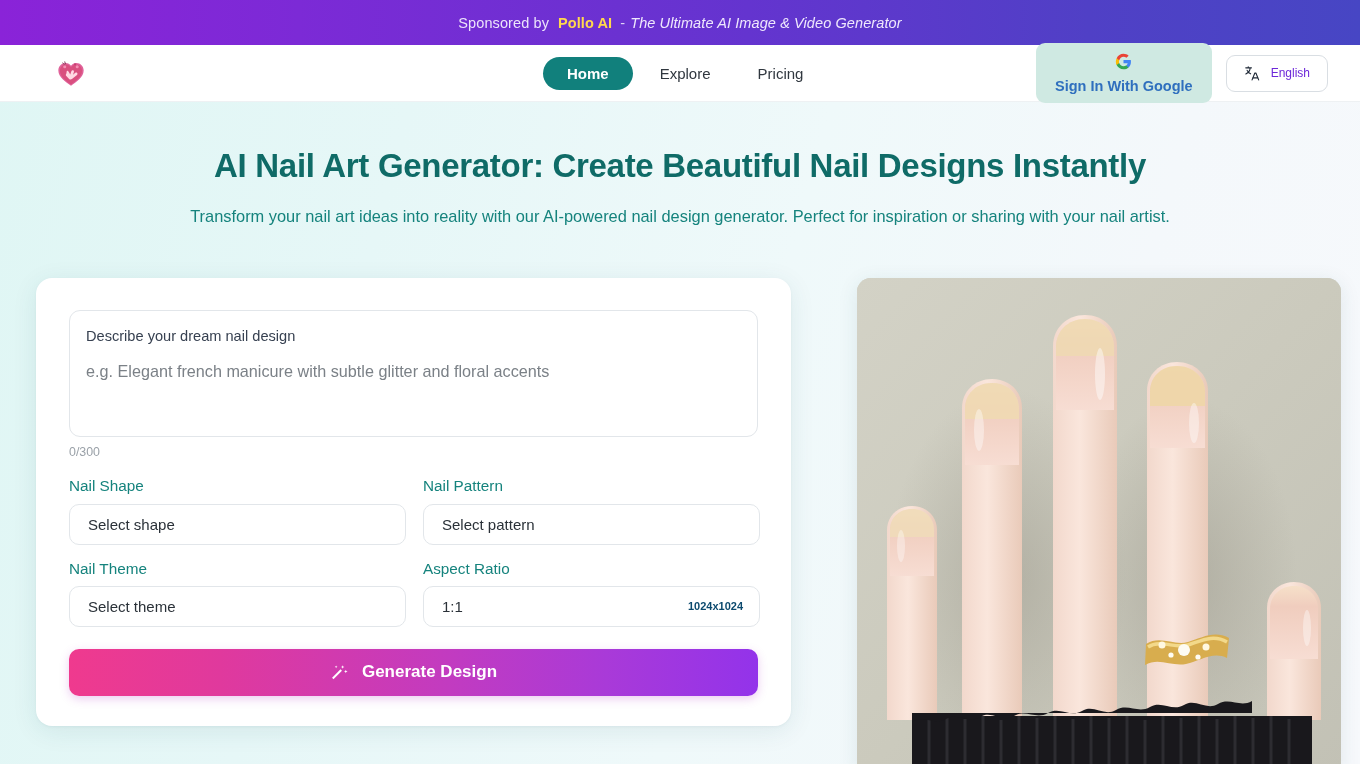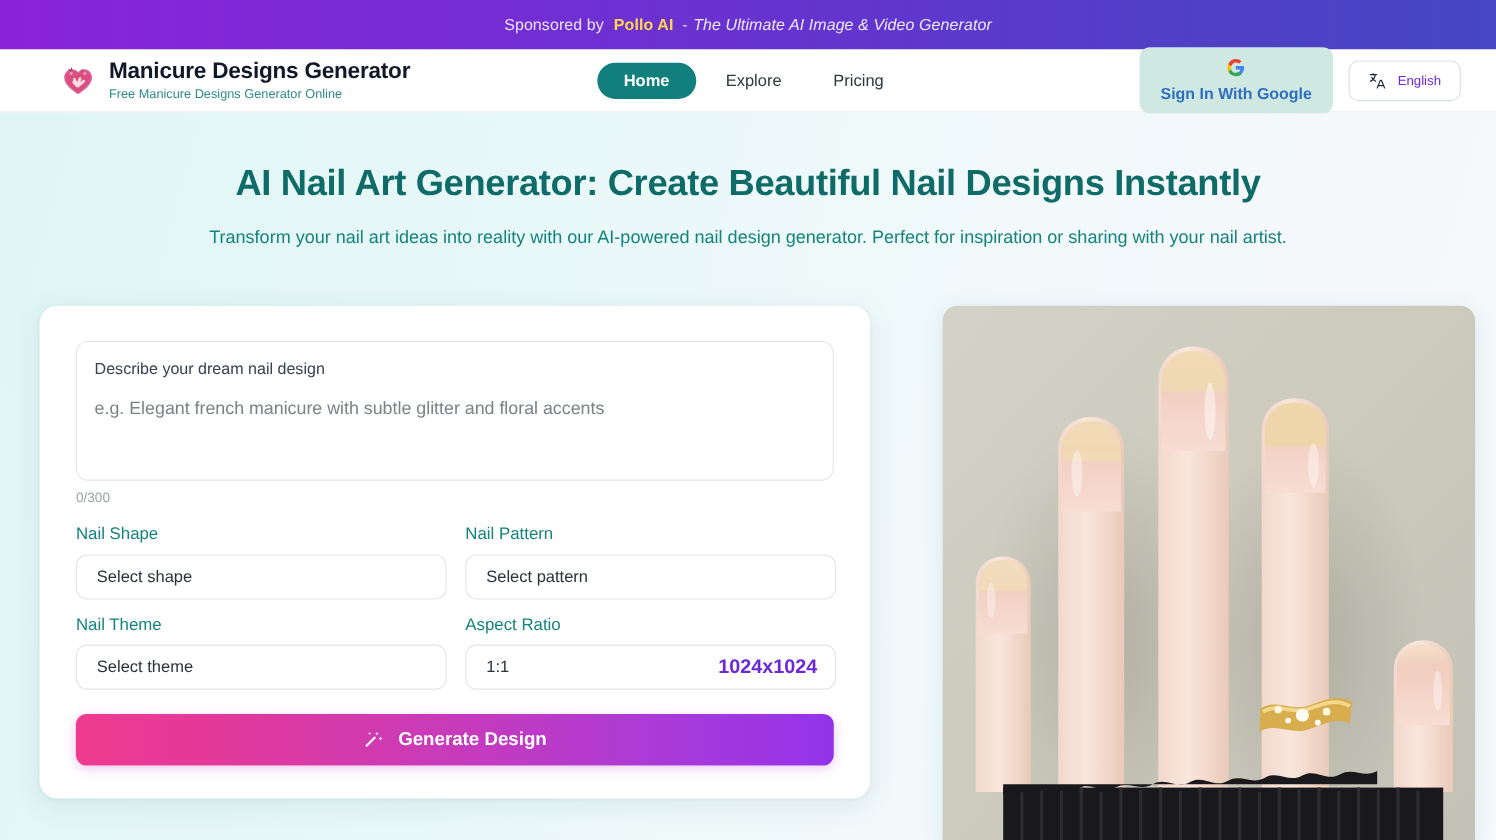--- a/index.html
+++ b/index.html
@@ -205,21 +205,21 @@
     border-radius: 10px;
     height: 41px;
     display: flex;
     align-items: center;
     justify-content: space-between;
     padding: 0 16px 0 18px;
     background: #fff;
     cursor: pointer;
   }
   .select-value { font-size: 15px; color: #2a3138; line-height: 1; }
-  .select-hint { font-size: 18px; color: #6d28d9; font-weight: bold; line-height: 1; }
+  .select-hint { font-size: 11px; color: #0c4a6e; font-weight: bold; line-height: 1; }
 
   .generate-btn {
     margin-top: 22px;
     width: 100%;
     height: 47px;
     border: none;
     border-radius: 10px;
     background: linear-gradient(90deg, #ef3a8e 0%, #e0399d 22%, #c23bc0 55%, #a93ad8 78%, #9333ea 100%);
     color: #ffffff;
     font-size: 17px;
@@ -261,24 +261,20 @@
   <div class="brand">
     <svg class="brand-mark" viewBox="0 0 32 32">
       <path d="M16 29.5C10.5 25.5 2.5 20.5 2.5 13.2 2.5 8.6 6 5.2 10.2 5.2c2.6 0 4.7 1.3 5.8 3 1.1-1.7 3.2-3 5.8-3 4.2 0 7.7 3.4 7.7 8 0 7.3-8 12.3-13.5 16.3z" fill="#e0629a"></path>
       <path d="M16 28.2C11.2 24.7 4.2 20.2 4.2 13.6c0-3.9 2.9-6.8 6.4-6.8 2.3 0 4.1 1.2 5.4 3.1 1.3-1.9 3.1-3.1 5.4-3.1 3.5 0 6.4 2.9 6.4 6.8 0 6.6-7 11.1-11.8 14.6z" fill="#d9507f"></path>
       <path d="M11.5 13.8c.6-.4 1.4-.2 1.8.5l1.9 3.3 1.3-3.7c.3-.8 1.1-1.1 1.8-.8.7.3 1 1.1.8 1.8l-1 2.9 2.5-2c.6-.5 1.5-.4 2 .2.5.6.4 1.5-.2 2l-5.4 4.4c-.9.7-2.2.7-3-.1l-3-3.1c-.7-.7-.7-1.8 0-2.5z" fill="#ffd9e4"></path>
       <circle cx="9.3" cy="9.2" r="1.6" fill="#f390b5"></circle>
       <circle cx="22.6" cy="9.4" r="1.6" fill="#f390b5"></circle>
       <circle cx="20.3" cy="6.6" r="1.1" fill="#c43f6f"></circle>
       <path d="M7.2 5.4l1.6 1.5M9.4 4.1l.6 2.1" stroke="#7a3550" stroke-width="1" stroke-linecap="round" fill="none"></path>
     </svg>
-    <div class="brand-text">
-      <div class="brand-title">Manicure Designs Generator</div>
-      <div class="brand-sub">Free Manicure Designs Generator Online</div>
-    </div>
   </div>
 
   <nav class="main-nav">
     <button class="nav-pill">Home</button>
     <button class="nav-link">Explore</button>
     <button class="nav-link">Pricing</button>
   </nav>
 
   <div class="header-right">
     <button class="google-btn">

